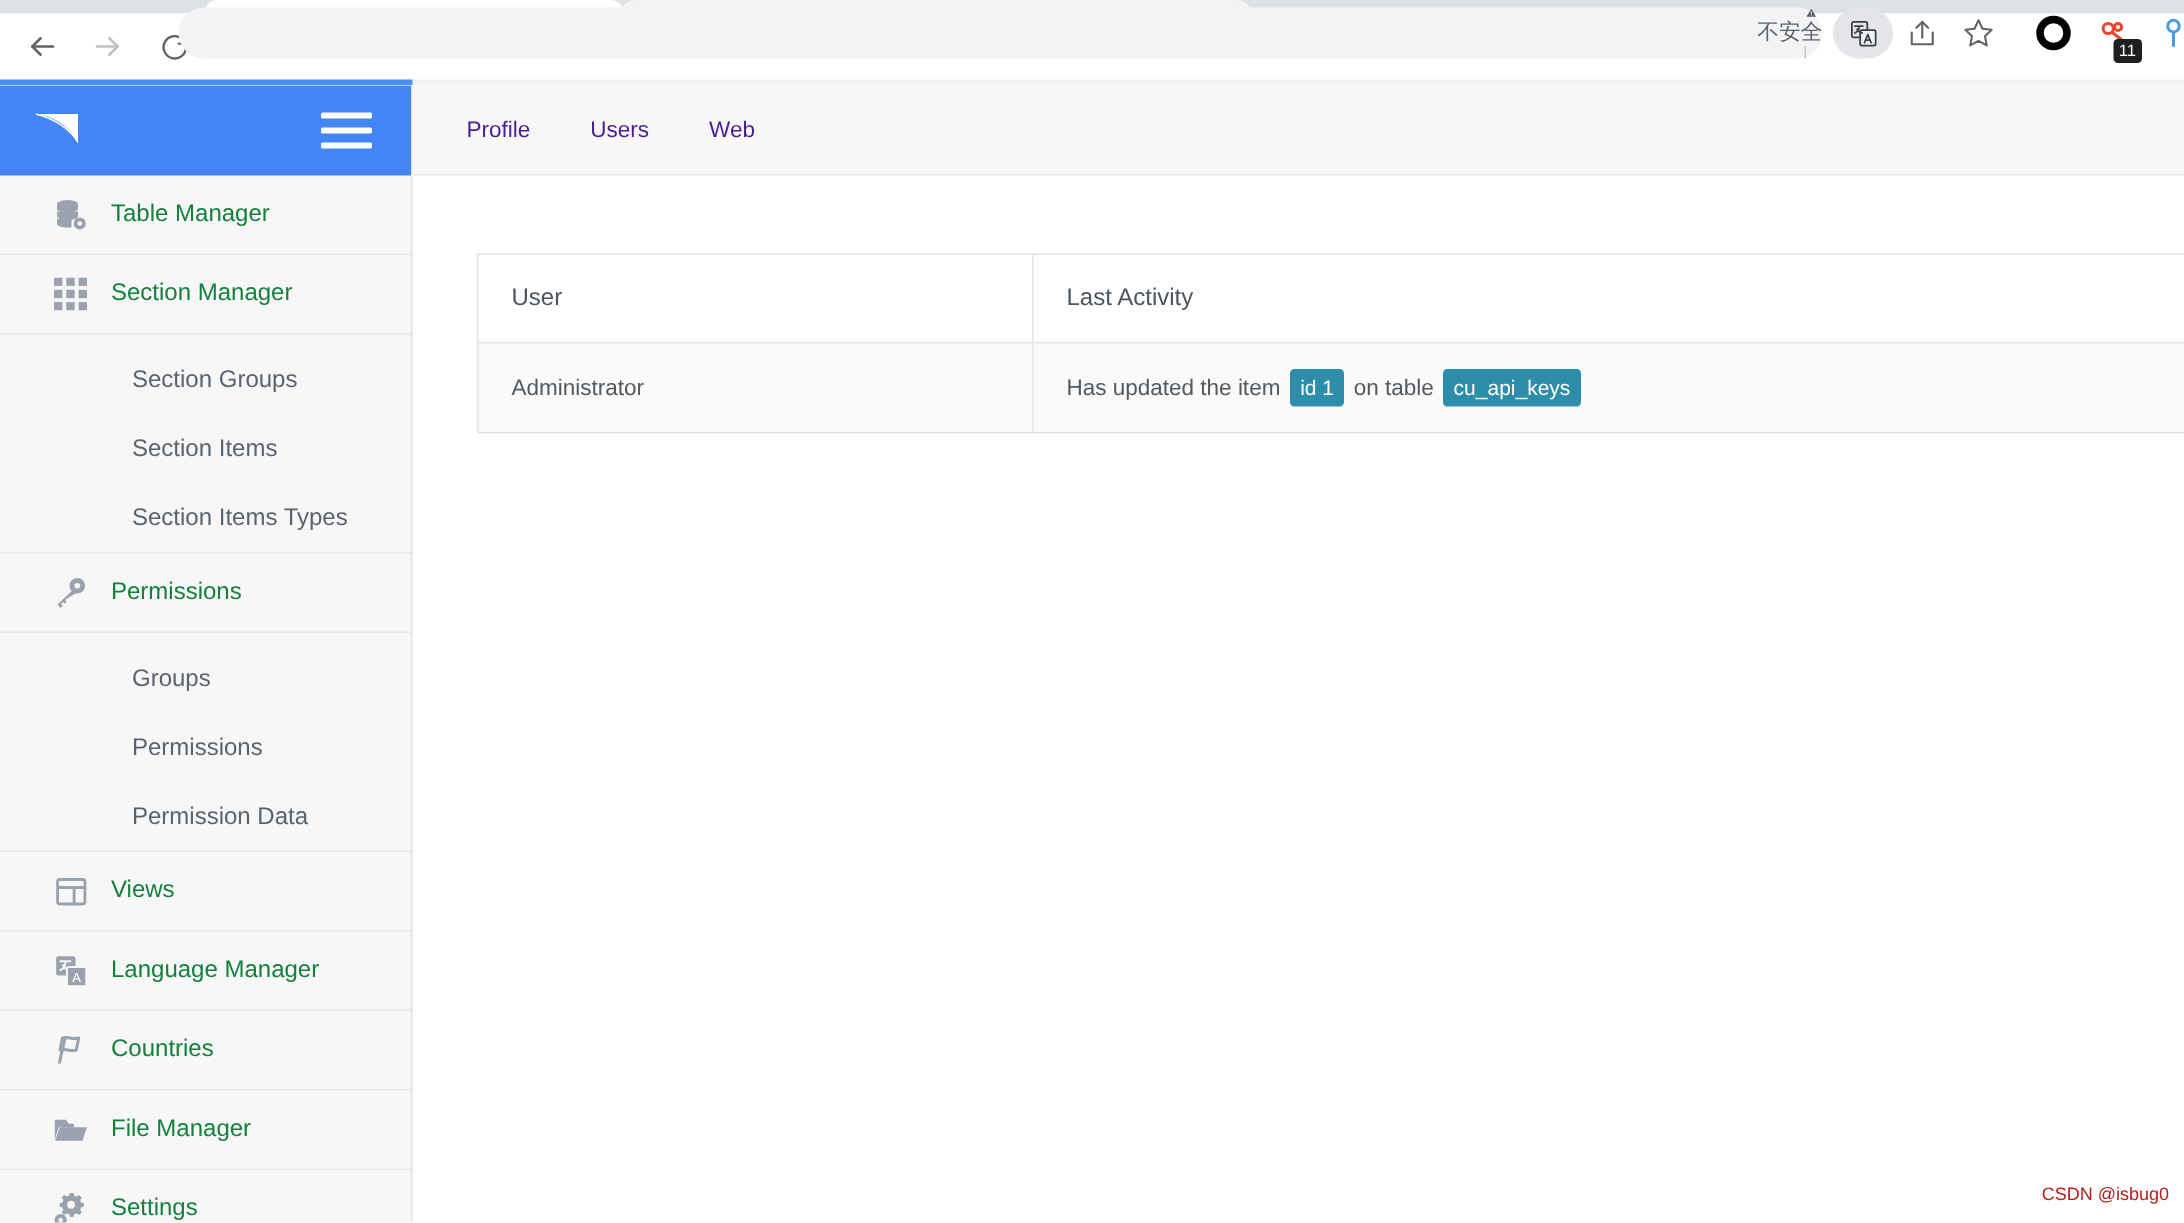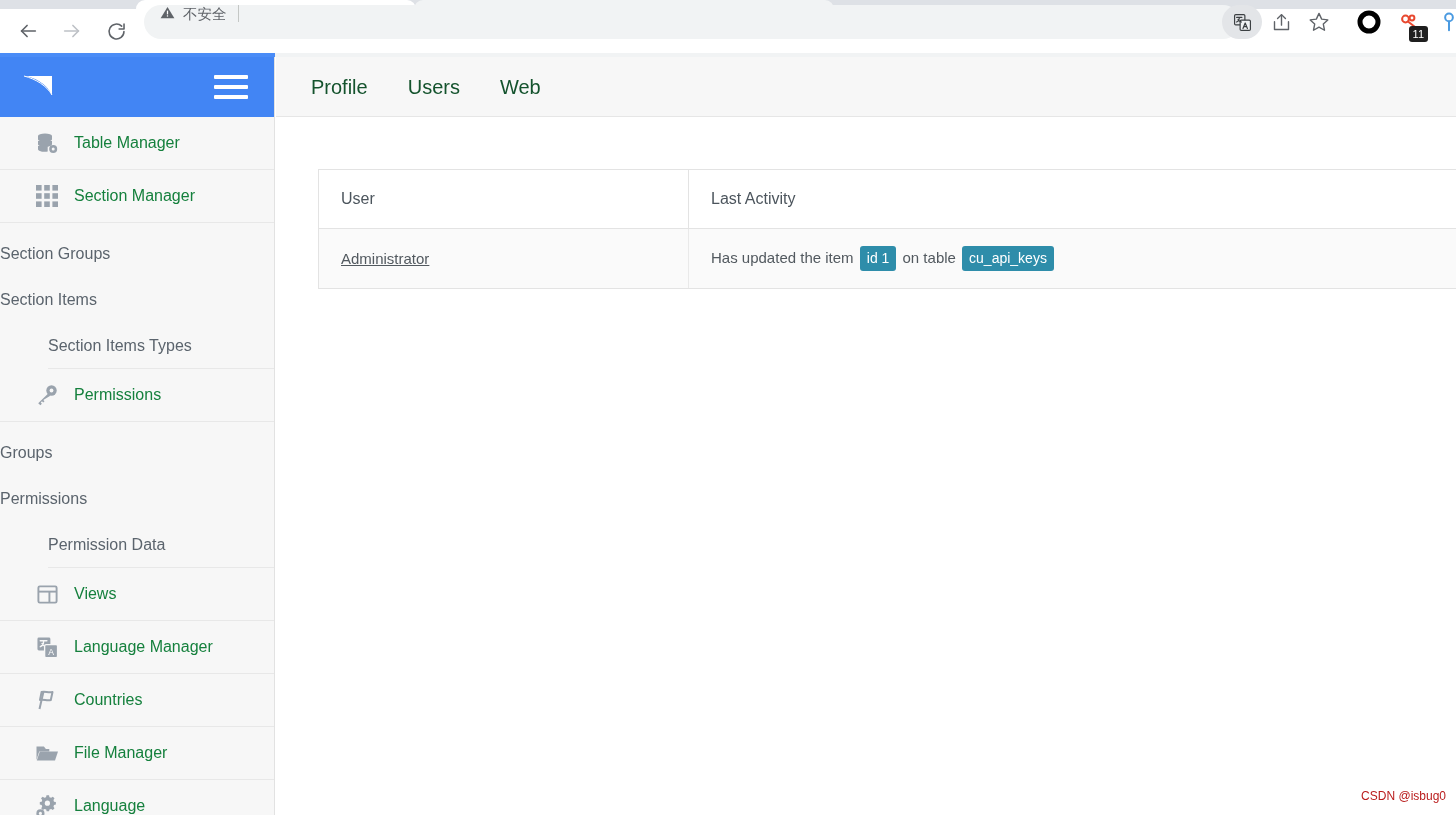--- a/index.html
+++ b/index.html
@@ -32,24 +32,24 @@
   }
   .nav-btn {
     width: 36px; height: 36px; margin-left: 8px;
     display: flex; align-items: center; justify-content: center;
     border-radius: 50%; color: #5f6368;
   }
   .nav-btn.first { margin-left: 10px; }
   .nav-btn.disabled { color: #bdc1c6; }
 
   .omnibox {
-    position: absolute; left: 144px; top: 5px;
+    position: absolute; left: 119px; top: 5px;
     width: 1096px; height: 34px;
     background: #f1f3f4; border-radius: 17px;
-    display: flex; align-items: flex-start; padding-left: 16px;
+    display: flex; align-items: flex-end; padding-left: 16px; flex-direction: column;
   }
   .warn-tri { width: 15px; height: 15px; display: block; }
   .not-secure {
     font-size: 14.5px; color: #5f6368; margin-left: 8px;
     font-family: "DejaVu Sans", sans-serif;
   }
   .omni-sep {
     width: 1px; height: 17px; background: #c4c7c5; margin: 0 11px;
   }
   .url-text {
@@ -124,38 +124,38 @@
   .nav-item .ico {
     width: 26px; height: 26px; margin-right: 14px;
     display: flex; align-items: center; justify-content: center;
     color: #9aa3ad; flex: none;
   }
   .nav-item .lbl {
     font-size: 16px; color: #15803d;
   }
   .nav-sub {
     height: 46px; display: flex; align-items: center;
-    cursor: pointer; border-bottom: none;
+    padding-left: 88px; cursor: pointer; border-bottom: none;
   }
   .nav-sub .lbl { font-size: 16px; color: #5b646d; }
-  .nav-group-end { border-bottom: 1px solid #e8e8e8; margin-left: 48px; }
+  .nav-group-end { border-bottom: 1px solid #e8e8e8; }
   .nav-group-sp { height: 8px; }
 
   
   .content {
     position: absolute; left: 276px; top: 0;
     width: 1180px; height: 758px; background: #ffffff;
   }
   .topnav {
     height: 60px; background: #f7f7f7;
     border-bottom: 1px solid #e6e6e6;
     display: flex; align-items: center; padding-left: 15px;
   }
   .topnav a {
-    font-size: 20px; color: #14532d; text-decoration: none;
+    font-size: 15px; color: #4c1d95; text-decoration: none;
     padding: 0 20px; line-height: 60px; display: inline-block;
   }
 
   .table-wrap {
     position: absolute; left: 42px; top: 112px;
     width: 1180px;
   }
   table.activity {
     border-collapse: collapse; width: 1180px;
     background: #ffffff;
@@ -170,21 +170,21 @@
     background: #ffffff;
   }
   table.activity th.col-user { width: 370px; margin-left: 28px; }
   table.activity td {
     font-size: 15px; color: #52595f;
     padding: 17px 0 17px 22px;
     border-right: 1px solid #e9e9e9;
     background: #fafafa;
     border-bottom: 1px solid #e3e3e3;
   }
-  table.activity td.col-user { width: 370px; text-decoration: underline; }
+  table.activity td.col-user { width: 370px; }
   .chip {
     display: inline-block;
     background: #2e8daa; color: #ffffff;
     font-size: 14px; line-height: 1;
     padding: 5px 7px 6px 7px;
     border-radius: 3px;
     margin: 0 2px;
     vertical-align: baseline;
   }
 
@@ -408,21 +408,21 @@
 
     <div class="nav-item">
       <span class="ico">
         <svg width="25" height="25" viewBox="0 0 24 24" fill="#9aa3ad">
           <path d="M14.6 3.2l.5 2.2 2 .6 1.9-1.2 2 2-1.2 1.9.6 2 2.2.5v2.8l-2.2.5-.6 2 1.2 1.9-2 2-1.9-1.2-2 .6-.5 2.2h-2.8l-.5-2.2-2-.6-1.9 1.2-2-2 1.2-1.9-.6-2-2.2-.5v-2.8l2.2-.5.6-2L5.2 6.8l2-2 1.9 1.2 2-.6.5-2.2z" transform="translate(1.5,-1.4) scale(0.82)"></path>
           <circle cx="11.9" cy="8.8" r="2.5" fill="#f7f7f7"></circle>
           <circle cx="5.2" cy="18.6" r="3.9" fill="#9aa3ad"></circle>
           <circle cx="5.2" cy="18.6" r="1.5" fill="#f7f7f7"></circle>
         </svg>
       </span>
-      <span class="lbl">Language</span>
+      <span class="lbl">Settings</span>
     </div>
   </div>
 
   <div class="content">
     <div class="topnav">
       <a href="#">Profile</a>
       <a href="#">Users</a>
       <a href="#">Web</a>
     </div>
 

